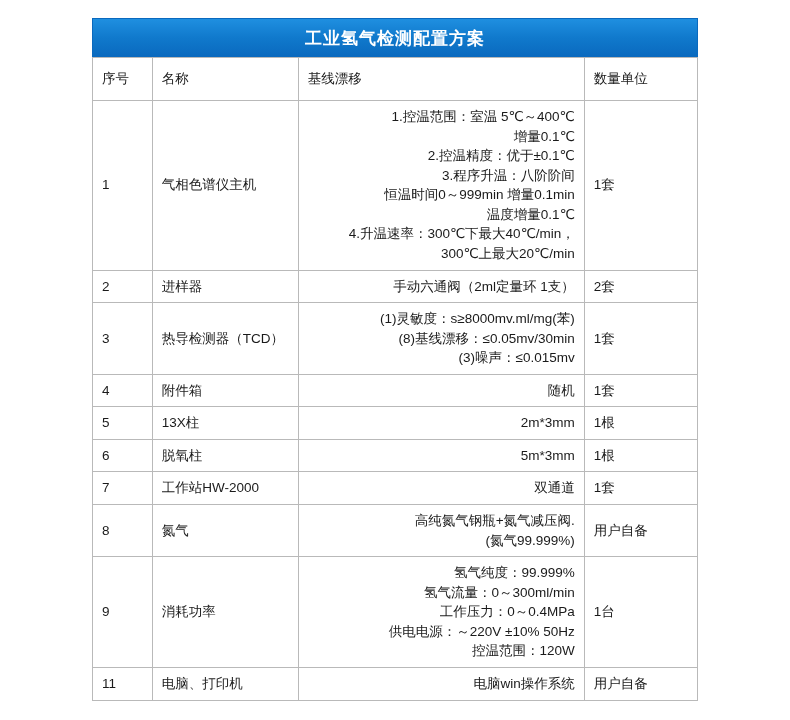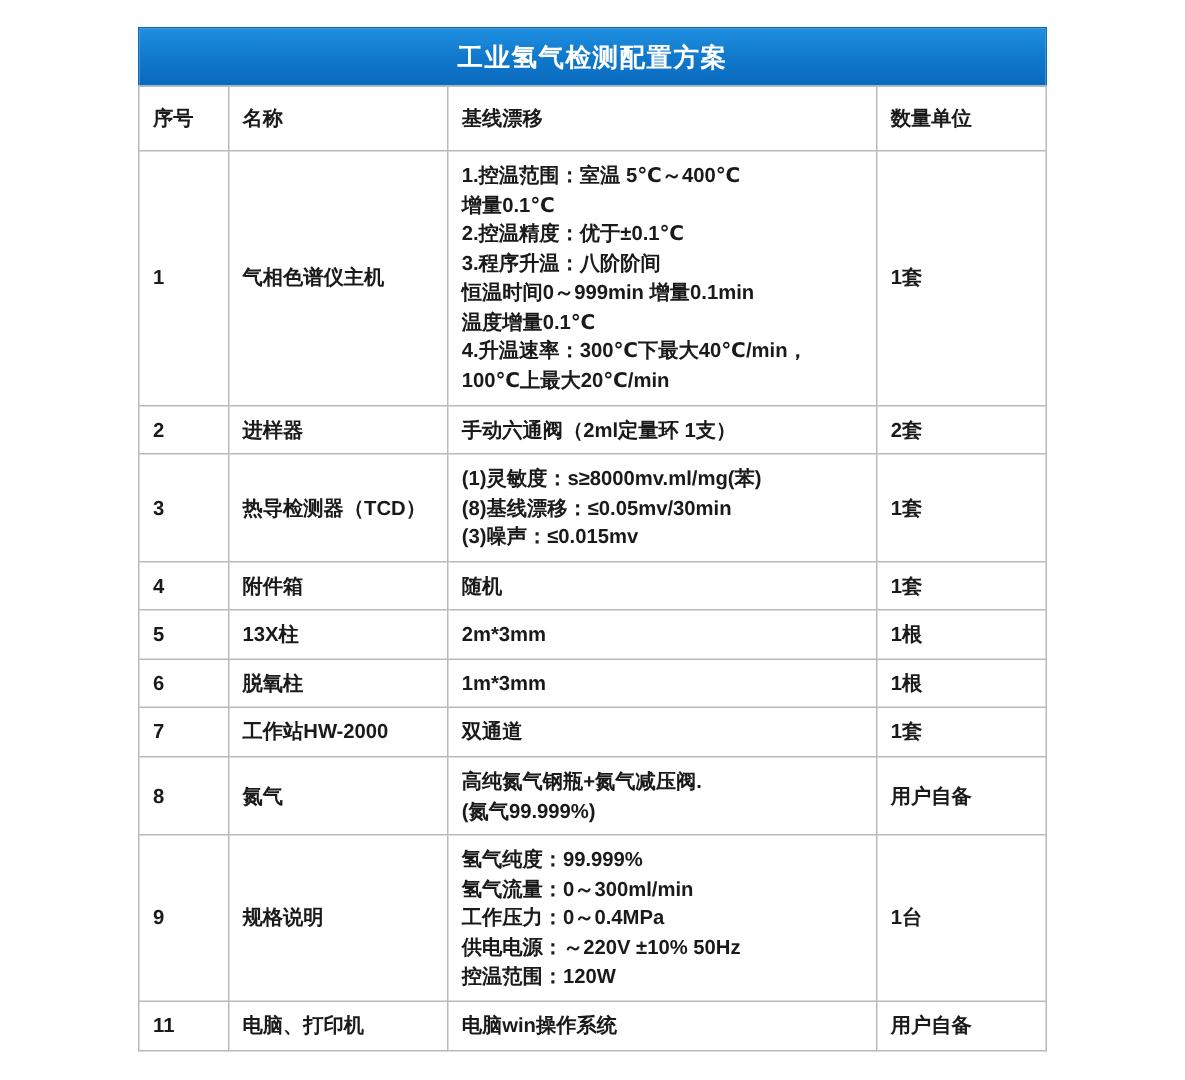--- a/index.html
+++ b/index.html
@@ -41,32 +41,32 @@
     border-collapse: collapse;
     table-layout: fixed;
     font-size: 13.5px;
   }
   table.spec td, table.spec th {
     border: 1px solid #b9b9b9;
     vertical-align: middle;
     padding: 6px 9px;
     line-height: 1.45;
     text-align: left;
-    font-weight: bold;
+    font-weight: normal;
   }
   thead td {
     height: 30px;
     background: #ffffff;
   }
   .c-idx { width: 58px; text-align: center; }
   .c-name { width: 142px; }
   .c-spec { width: 278px; }
   .c-qty { width: 110px; }
   td.idx { text-align: center; }
-  .cell-lines div { white-space: pre; }
+  .cell-lines div { white-space: pre; text-align: right; }
   .hdr td { font-size: 13.5px; }
 </style>
 </head>
 <body>
 
 <div class="page">
 
   <div class="title-bar">
     <span class="title-text">工业氢气检测配置方案</span>
   </div>
@@ -91,21 +91,21 @@
           <td class="idx">1</td>
           <td>气相色谱仪主机</td>
           <td class="cell-lines">
             <div>1.控温范围：室温 5℃～400℃</div>
             <div>增量0.1℃</div>
             <div>2.控温精度：优于±0.1℃</div>
             <div>3.程序升温：八阶阶间</div>
             <div>恒温时间0～999min 增量0.1min</div>
             <div>温度增量0.1℃</div>
             <div>4.升温速率：300℃下最大40℃/min，</div>
-            <div>100℃上最大20℃/min</div>
+            <div>300℃上最大20℃/min</div>
           </td>
           <td>1套</td>
         </tr>
         <tr>
           <td class="idx">2</td>
           <td>进样器</td>
           <td class="cell-lines">
             <div>手动六通阀（2ml定量环 1支）</div>
           </td>
           <td>2套</td>
@@ -133,21 +133,21 @@
           <td>13X柱</td>
           <td class="cell-lines">
             <div>2m*3mm</div>
           </td>
           <td>1根</td>
         </tr>
         <tr>
           <td class="idx">6</td>
           <td>脱氧柱</td>
           <td class="cell-lines">
-            <div>1m*3mm</div>
+            <div>5m*3mm</div>
           </td>
           <td>1根</td>
         </tr>
         <tr>
           <td class="idx">7</td>
           <td>工作站HW-2000</td>
           <td class="cell-lines">
             <div>双通道</div>
           </td>
           <td>1套</td>
@@ -156,21 +156,21 @@
           <td class="idx">8</td>
           <td>氮气</td>
           <td class="cell-lines">
             <div>高纯氮气钢瓶+氮气减压阀.</div>
             <div>(氮气99.999%)</div>
           </td>
           <td>用户自备</td>
         </tr>
         <tr>
           <td class="idx">9</td>
-          <td>规格说明</td>
+          <td>消耗功率</td>
           <td class="cell-lines">
             <div>氢气纯度：99.999%</div>
             <div>氢气流量：0～300ml/min</div>
             <div>工作压力：0～0.4MPa</div>
             <div>供电电源：～220V ±10% 50Hz</div>
             <div>控温范围：120W</div>
           </td>
           <td>1台</td>
         </tr>
         <tr>

